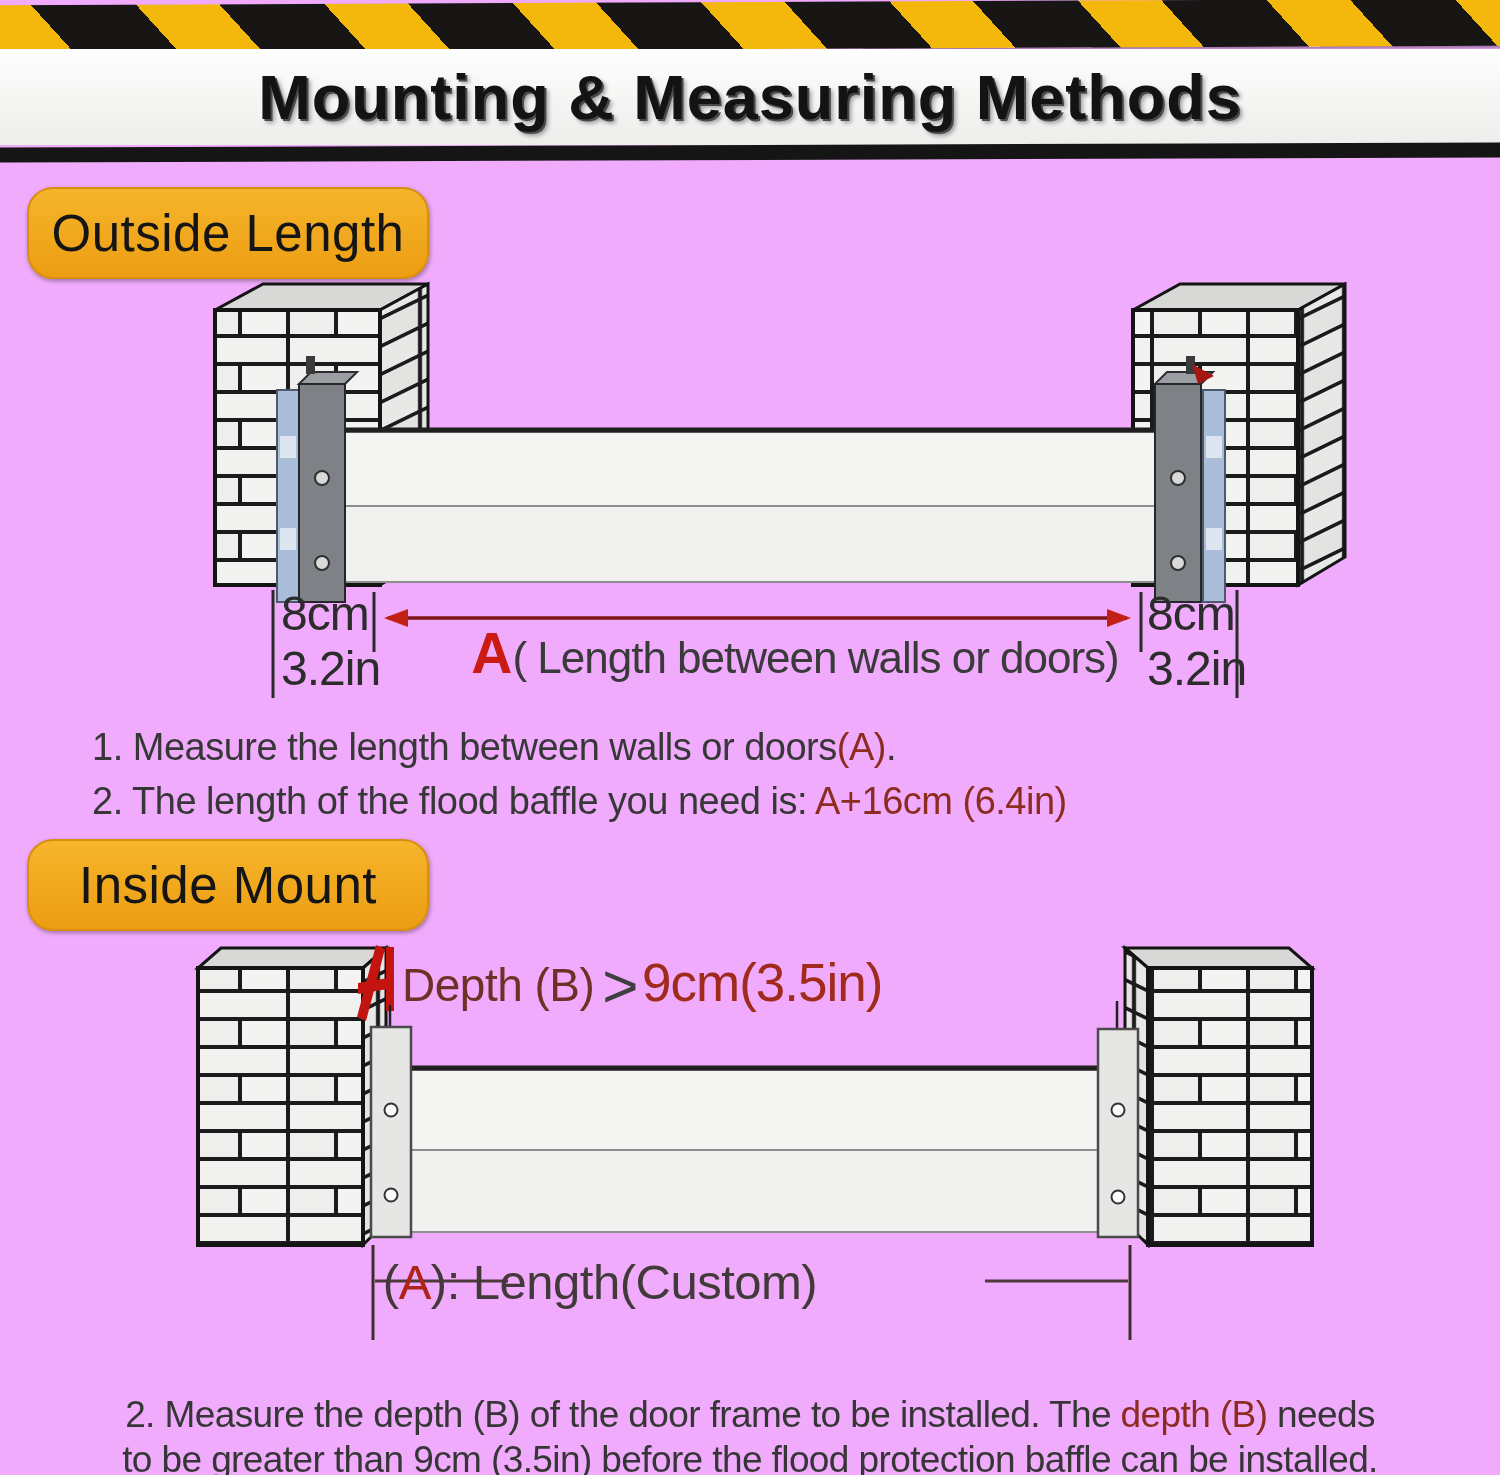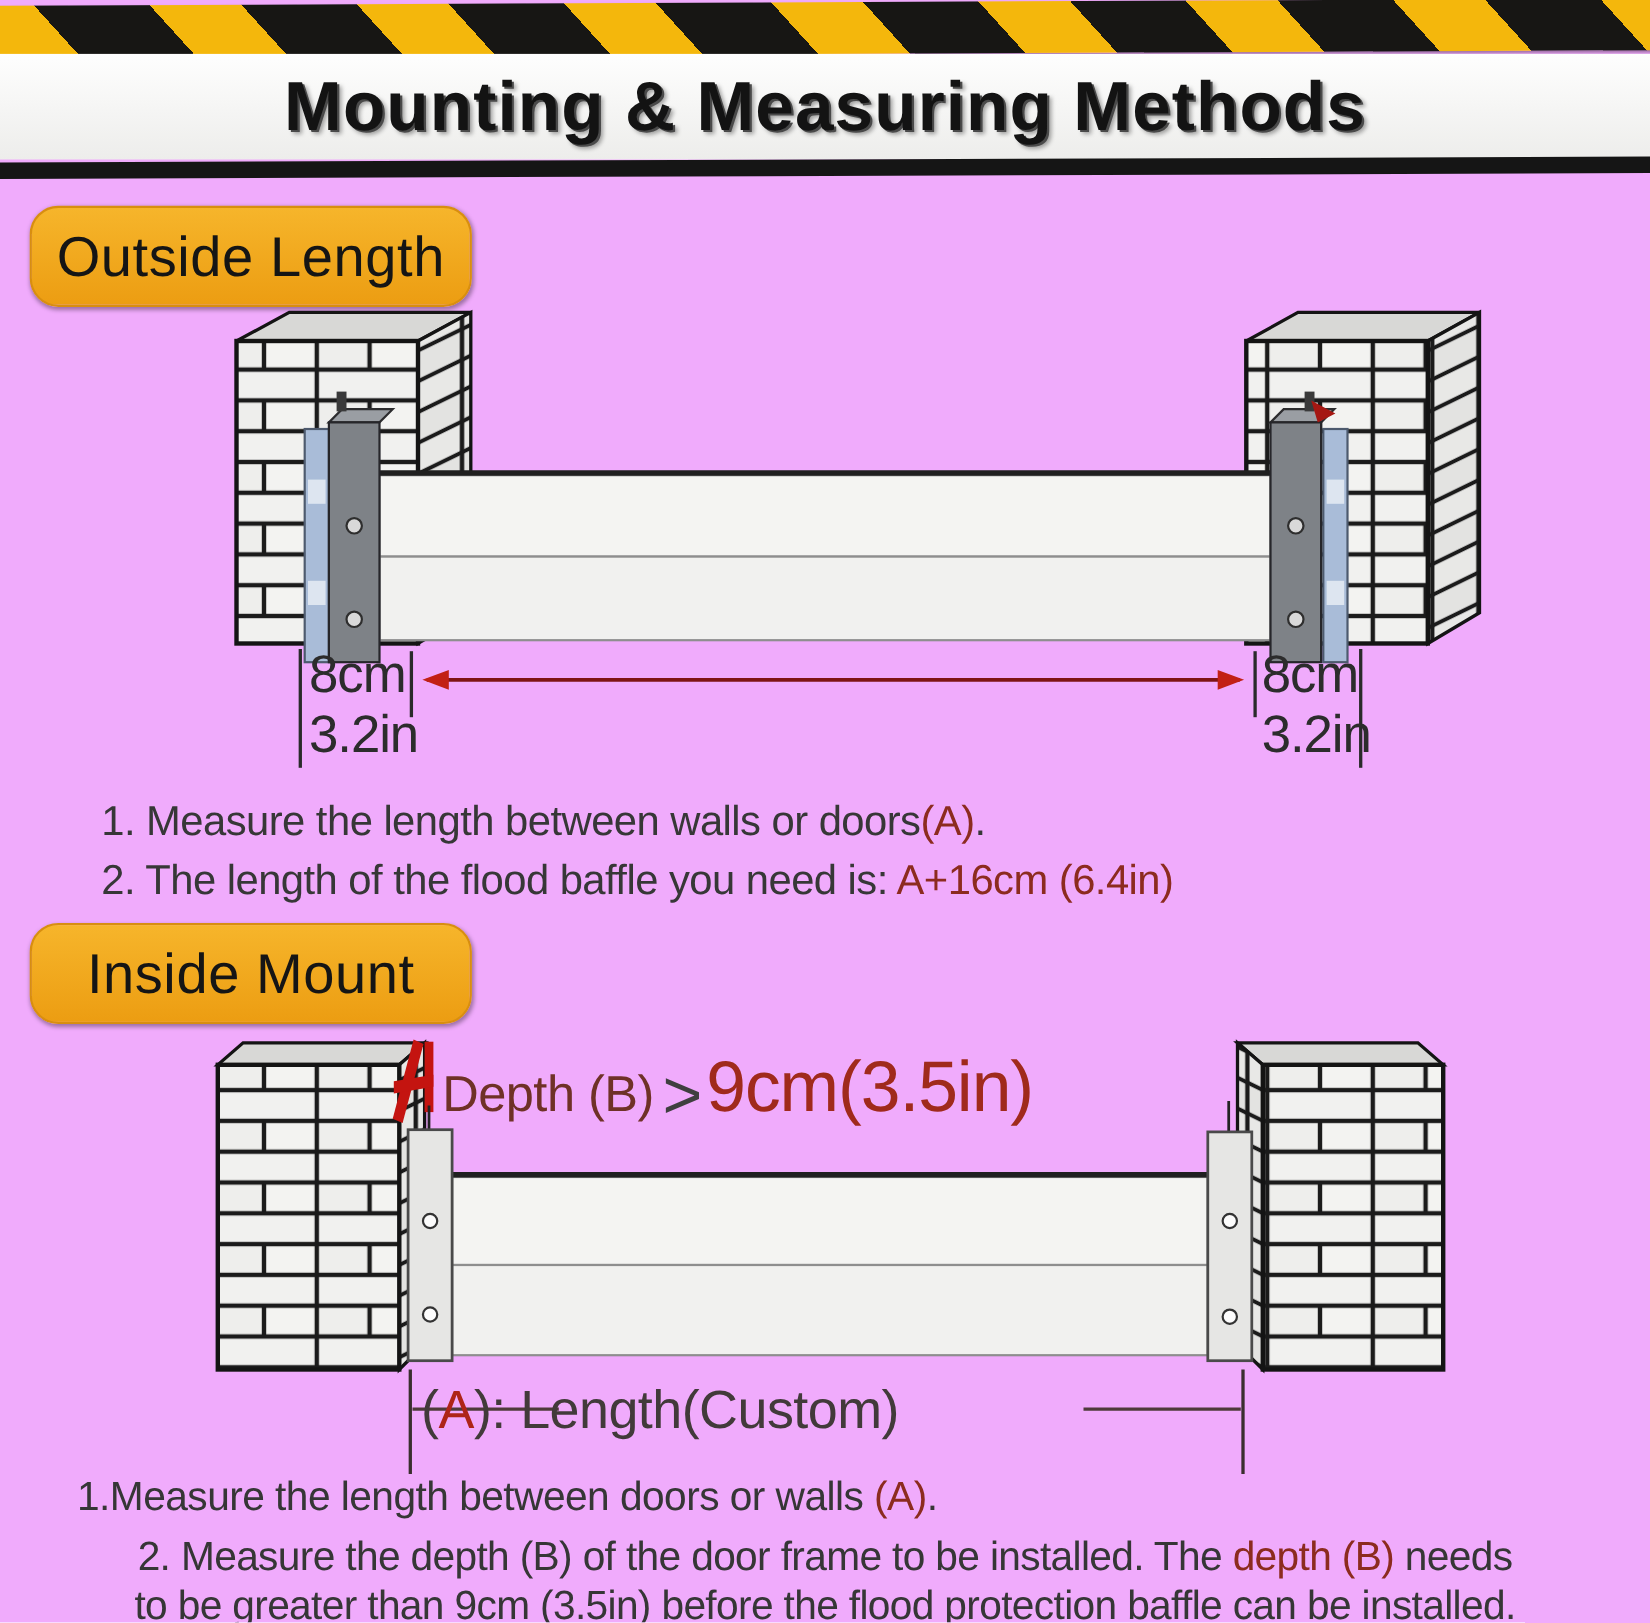--- a/index.html
+++ b/index.html
@@ -55,21 +55,21 @@
   }
   .span-label .big-a{font-size:57px;font-weight:bold;color:#cb1a12;letter-spacing:0;}
   
   .steps-outside{position:absolute;left:92px;top:720px;font-size:38px;line-height:54px;color:#373737;letter-spacing:-.5px;white-space:nowrap;}
   .accent{color:#8c2b1f;}
   .depth-label{
     position:absolute;left:402px;top:950px;white-space:nowrap;
     font-size:46px;color:#6f3127;letter-spacing:-.5px;
   }
   .depth-label .gt{font-size:62px;color:#3f3f3f;vertical-align:-6px;margin:0 4px 0 8px;}
-  .depth-label .val{font-size:65px;color:#a02a1c;letter-spacing:-1px;}
+  .depth-label .val{font-size:53px;color:#a02a1c;letter-spacing:-1px;}
   .length-label{
     position:absolute;left:0;top:1254px;width:1200px;text-align:center;
     font-size:49px;color:#423a3a;letter-spacing:-.5px;
   }
   .length-label .red-a{color:#ae2418;}
   .step-b1{position:absolute;left:70px;top:1340px;font-size:37px;color:#363636;letter-spacing:-.5px;white-space:nowrap;}
   .step-b2{
     position:absolute;left:0;top:1392px;width:1500px;text-align:center;
     font-size:37px;line-height:45px;color:#363636;letter-spacing:-.6px;
   }
@@ -155,20 +155,23 @@
   </svg>
 
   <div class="dim left">
     <div>8cm</div>
     <div>3.2in</div>
   </div>
   <div class="dim right">
     <div>8cm</div>
     <div>3.2in</div>
   </div>
+  <div class="span-label">
+    <span class="big-a">A</span><span>( Length between walls or doors)</span>
+  </div>
 
   <div class="steps-outside">
     <div><span>1. Measure the length between walls or doors</span><span class="accent">(A)</span><span>.</span></div>
     <div><span>2. The length of the flood baffle you need is: </span><span class="accent">A+16cm (6.4in)</span><span></span></div>
   </div>
 
   <div class="badge inside">Inside Mount</div>
 
   <svg id="svg-inside" class="diagram-svg" width="1500" height="415" viewBox="0 0 1500 415">
     <defs>
@@ -237,21 +240,18 @@
   </svg>
 
   <div class="depth-label">
     <span>Depth (B)</span><span class="gt">&gt;</span><span class="val">9cm(3.5in)</span>
   </div>
 
   <div class="length-label">
     <span>(</span><span class="red-a">A</span><span>): Length(Custom)</span>
   </div>
 
-  <div class="step-b1">
-    <span>1.Measure the length between doors or walls </span><span class="accent">(A)</span><span>.</span>
-  </div>
   <div class="step-b2">
     <div><span>2. Measure the depth (B) of the door frame to be installed. The </span><span class="accent">depth (B)</span><span> needs</span></div>
     <div>to be greater than 9cm (3.5in) before the flood protection baffle can be installed.</div>
   </div>
 
 </div>
 
 </body></html>

